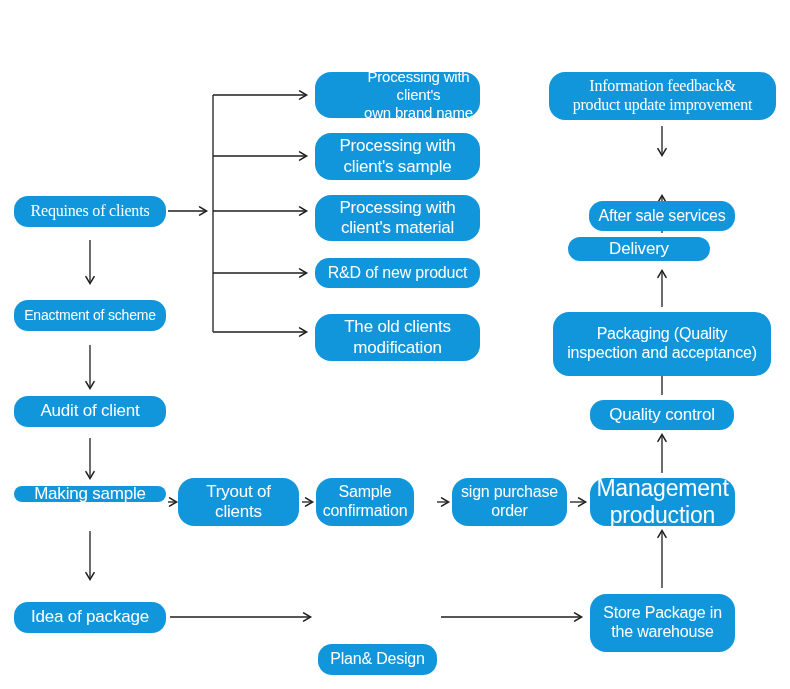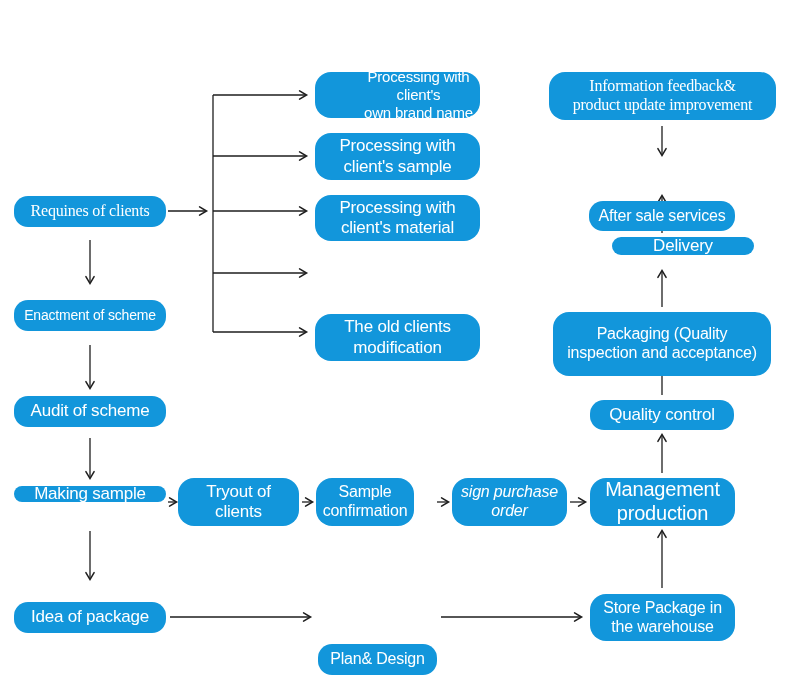--- a/index.html
+++ b/index.html
@@ -59,47 +59,48 @@
     <line x1="662" y1="233" x2="662" y2="196" marker-end="url(#ah)"></line>
     <line x1="662" y1="307" x2="662" y2="271" marker-end="url(#ah)"></line>
     <line x1="662" y1="395" x2="662" y2="365" marker-end="url(#ah)"></line>
     <line x1="662" y1="473" x2="662" y2="435" marker-end="url(#ah)"></line>
     <line x1="662" y1="588" x2="662" y2="531" marker-end="url(#ah)"></line>
   </svg>
 
 
   <div class="node" style="left:14px;top:196px;width:152px;height:31px;font-size:16px;font-family:Liberation Serif, serif;">Requines of clients</div>
   <div class="node" style="left:14px;top:300px;width:152px;height:31px;font-size:14px;">Enactment of scheme</div>
-  <div class="node" style="left:14px;top:396px;width:152px;height:31px;font-size:17px;">Audit of scheme</div>
+  <div class="node" style="left:14px;top:396px;width:152px;height:31px;font-size:17px;">Audit of client</div>
   <div class="node" style="left:14px;top:486px;width:152px;height:16px;font-size:17px;">Making sample</div>
   <div class="node" style="left:14px;top:602px;width:152px;height:31px;font-size:17px;">Idea of package</div>
 
   <div class="node tall" style="left:315px;top:72px;width:165px;height:46px;font-size:15px;padding-left:44px;">Processing with client's
 own brand name</div>
   <div class="node tall" style="left:315px;top:133px;width:165px;height:47px;font-size:17px;">Processing with
 client's sample</div>
   <div class="node tall" style="left:315px;top:195px;width:165px;height:46px;font-size:17px;">Processing with
 client's material</div>
+  <div class="node" style="left:315px;top:258px;width:165px;height:30px;font-size:16px;">R&amp;D of new product</div>
   <div class="node tall" style="left:315px;top:314px;width:165px;height:47px;font-size:17px;">The old clients
 modification</div>
 
   <div class="node tall" style="left:178px;top:478px;width:121px;height:48px;font-size:17px;">Tryout of
 clients</div>
   <div class="node tall" style="left:316px;top:478px;width:98px;height:48px;font-size:16px;">Sample
 confirmation</div>
-  <div class="node tall" style="left:452px;top:478px;width:115px;height:48px;font-size:16px;font-style:italic;">sign purchase
+  <div class="node tall" style="left:452px;top:478px;width:115px;height:48px;font-size:16px;">sign purchase
 order</div>
-  <div class="node tall" style="left:590px;top:478px;width:145px;height:48px;font-size:20px;">Management
+  <div class="node tall" style="left:590px;top:478px;width:145px;height:48px;font-size:23px;">Management
 production</div>
 
   <div class="node" style="left:318px;top:602px;width:119px;height:31px;font-size:16px;margin-top:42px;">Plan&amp; Design</div>
-  <div class="node tall" style="left:590px;top:594px;width:145px;height:47px;font-size:16px;">Store Package in
+  <div class="node tall" style="left:590px;top:594px;width:145px;height:58px;font-size:16px;">Store Package in
 the warehouse</div>
 
   <div class="node tall" style="left:549px;top:72px;width:227px;height:48px;font-size:16px;font-family:Liberation Serif, serif;">Information feedback&amp;
 product update improvement</div>
   <div class="node" style="left:589px;top:161px;width:146px;height:30px;font-size:16px;margin-top:40px;">After sale services</div>
-  <div class="node" style="left:612px;top:237px;width:142px;height:18px;font-size:17px;">Delivery</div>
+  <div class="node" style="left:568px;top:237px;width:142px;height:24px;font-size:17px;">Delivery</div>
   <div class="node tall" style="left:553px;top:312px;width:218px;height:64px;font-size:16px;">Packaging (Quality
 inspection and acceptance)</div>
   <div class="node" style="left:590px;top:400px;width:144px;height:30px;font-size:17px;">Quality control</div>
 
 </div>
 
 </body></html>

